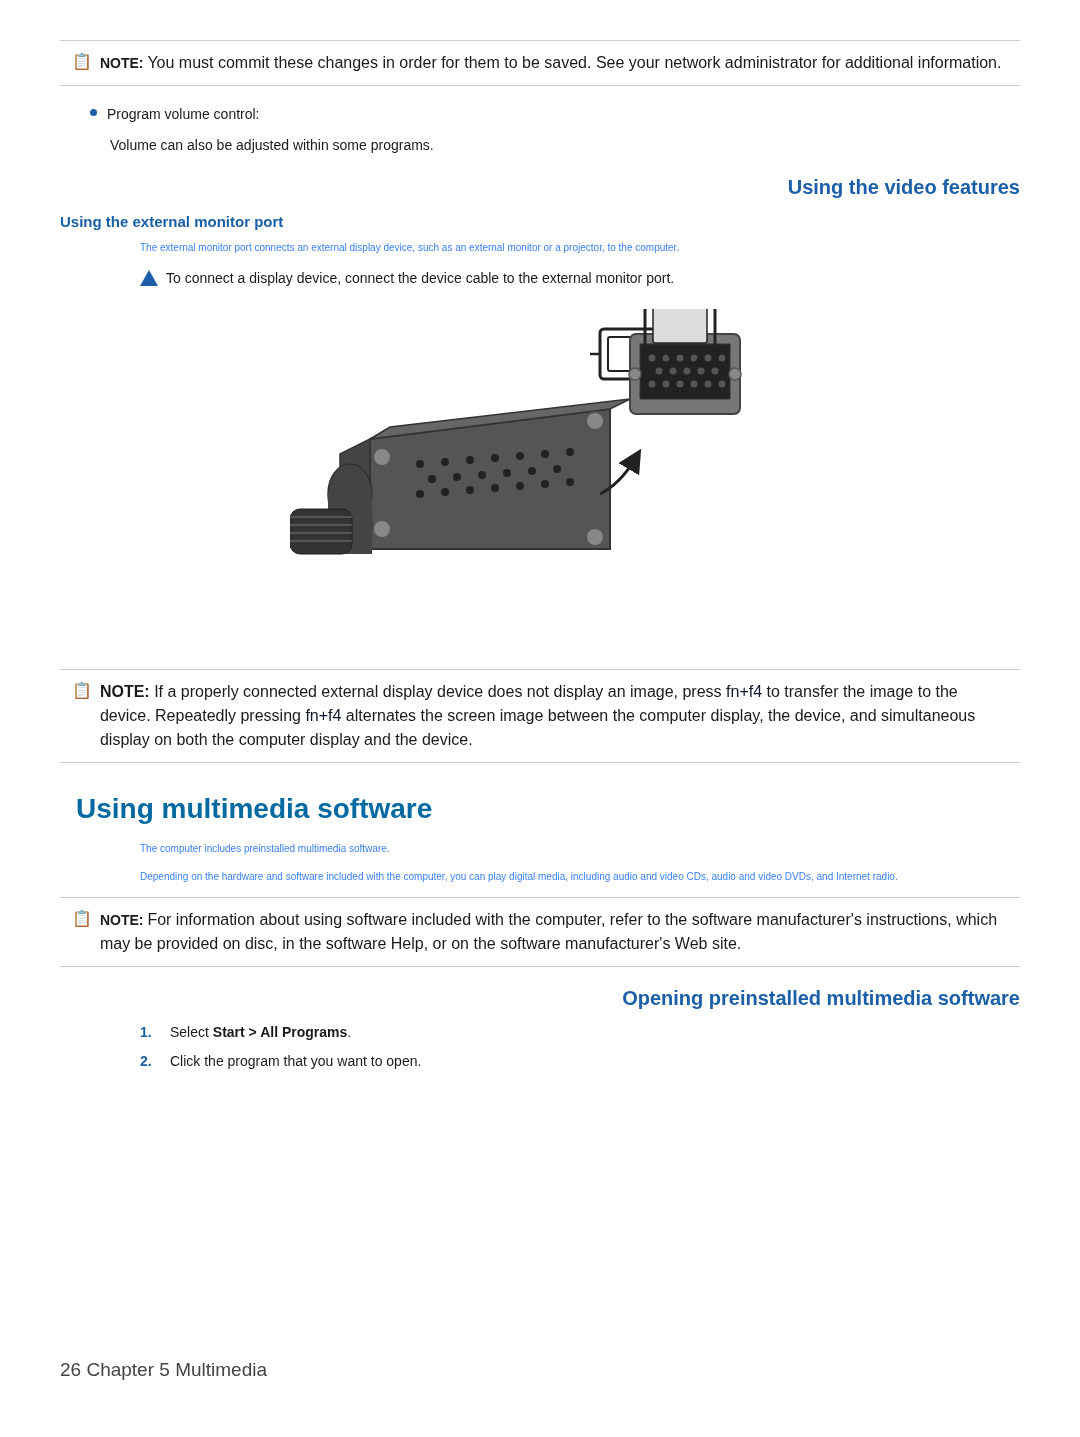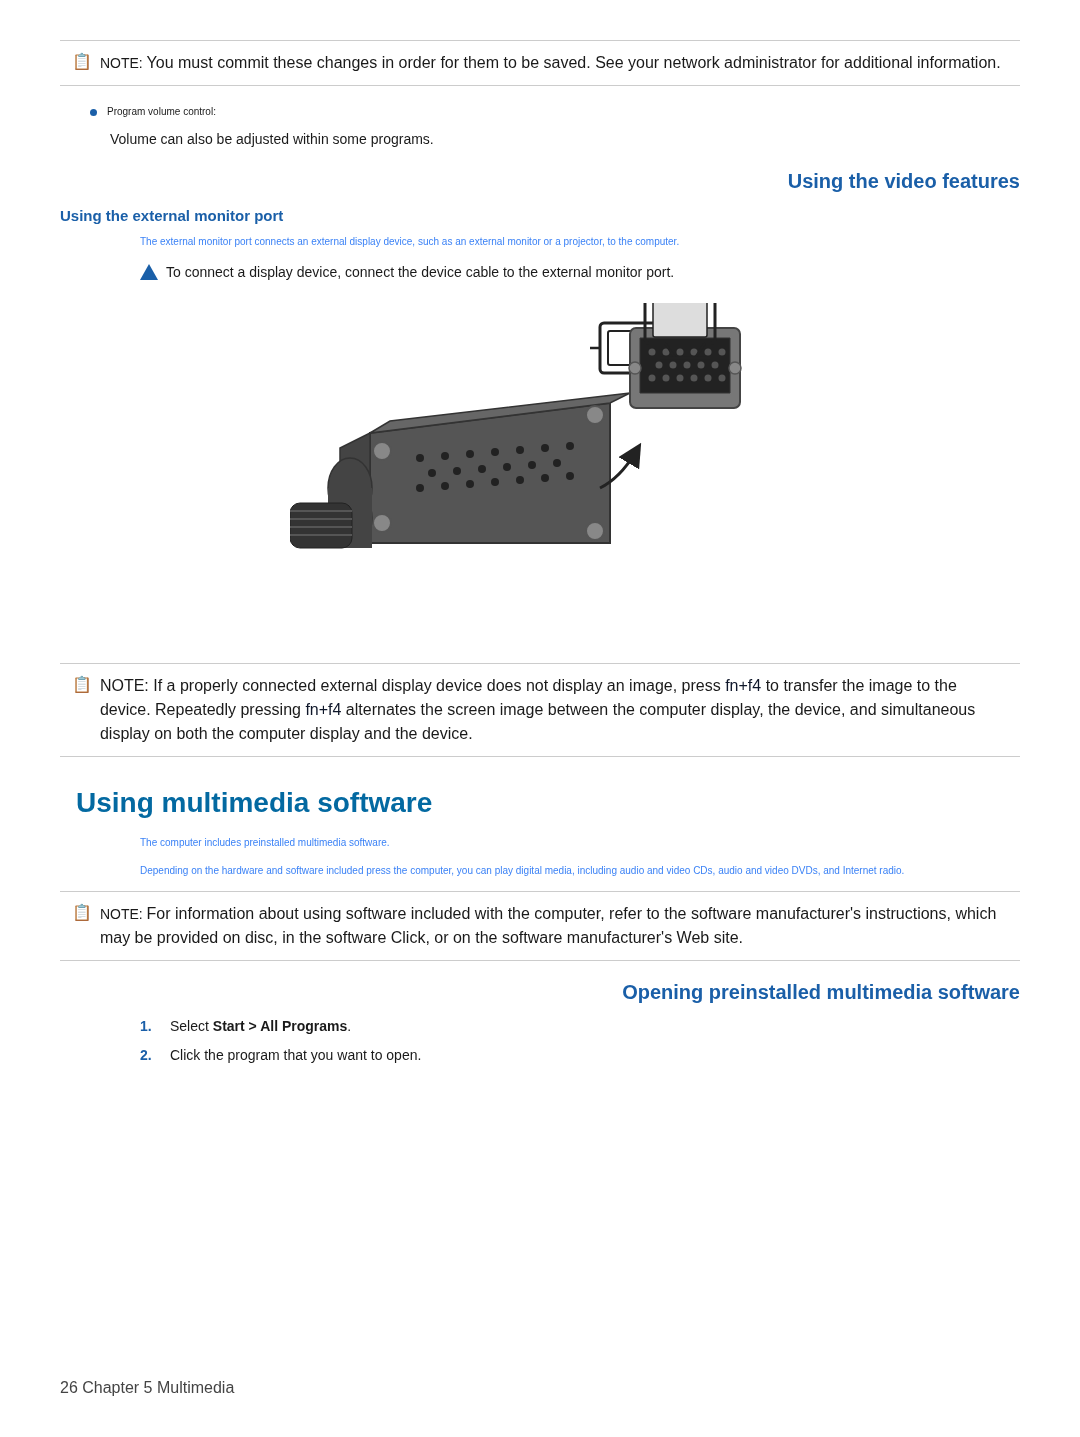--- a/index.html
+++ b/index.html
@@ -25,21 +25,21 @@
     }
 
     .note-icon {
       font-size: 16px;
       color: #444;
       flex-shrink: 0;
       margin-top: 1px;
     }
 
     .note-label {
-      font-weight: normal;
+      font-weight: bold;
       color: #1a1a1a;
     }
 
     .note-text {
       font-size: 16px;
       color: #1a1a1a;
       line-height: 1.5;
     }
 
     .bullet-list {
@@ -58,21 +58,21 @@
     .bullet-dot {
       width: 7px;
       height: 7px;
       border-radius: 50%;
       background: #1a5fa8;
       flex-shrink: 0;
       margin-top: 5px;
     }
 
     .bullet-text {
-      font-size: 10px;
+      font-size: 14px;
       line-height: 1.5;
     }
 
     .sub-bullet-text {
       padding-left: 50px;
       font-size: 14px;
       line-height: 1.5;
       margin-bottom: 16px;
       color: #1a1a1a;
     }
@@ -170,23 +170,23 @@
       flex-shrink: 0;
     }
 
     .fn-link {
       color: #0f172a;
       text-decoration: none;
     }
 
     .footer {
       position: fixed;
-      bottom: 40px;
+      bottom: 56px;
       left: 60px;
-      font-size: 16px;
+      font-size: 19px;
       color: #444;
     }
 
     .note-inner {
       display: flex;
       gap: 8px;
       align-items: flex-start;
     }
   </style>
 </head>
@@ -332,28 +332,28 @@
     <div class="note-text">
       <span class="note-label">NOTE:</span>
       <span>If a properly connected external display device does not display an image, press </span><span class="fn-link">fn+f4</span><span> to transfer the image to the device. Repeatedly pressing </span><span class="fn-link">fn+f4</span><span> alternates the screen image between the computer display, the device, and simultaneous display on both the computer display and the device.</span>
     </div>
   </div>
 </div>
 
 <h1 class="major-heading">Using multimedia software</h1>
 
 <div class="body-para">The computer includes preinstalled multimedia software.</div>
-<div class="body-para">Depending on the hardware and software included press the computer, you can play digital media, including audio and video CDs, audio and video DVDs, and Internet radio.</div>
+<div class="body-para">Depending on the hardware and software included with the computer, you can play digital media, including audio and video CDs, audio and video DVDs, and Internet radio.</div>
 
 <div class="note-box">
   <div class="note-inner">
     <span class="note-icon">📋</span>
     <div>
       <span class="note-label">NOTE:</span>
-      <span class="note-text">For information about using software included with the computer, refer to the software manufacturer's instructions, which may be provided on disc, in the software Click, or on the software manufacturer's Web site.</span>
+      <span class="note-text">For information about using software included with the computer, refer to the software manufacturer's instructions, which may be provided on disc, in the software Help, or on the software manufacturer's Web site.</span>
     </div>
   </div>
 </div>
 
 <h2 class="section-heading">Opening preinstalled multimedia software</h2>
 
 <ol class="numbered-list">
   <li>
     <span class="num-label">1.</span>
     <span>Select <strong>Start &gt; All Programs</strong>.</span>

